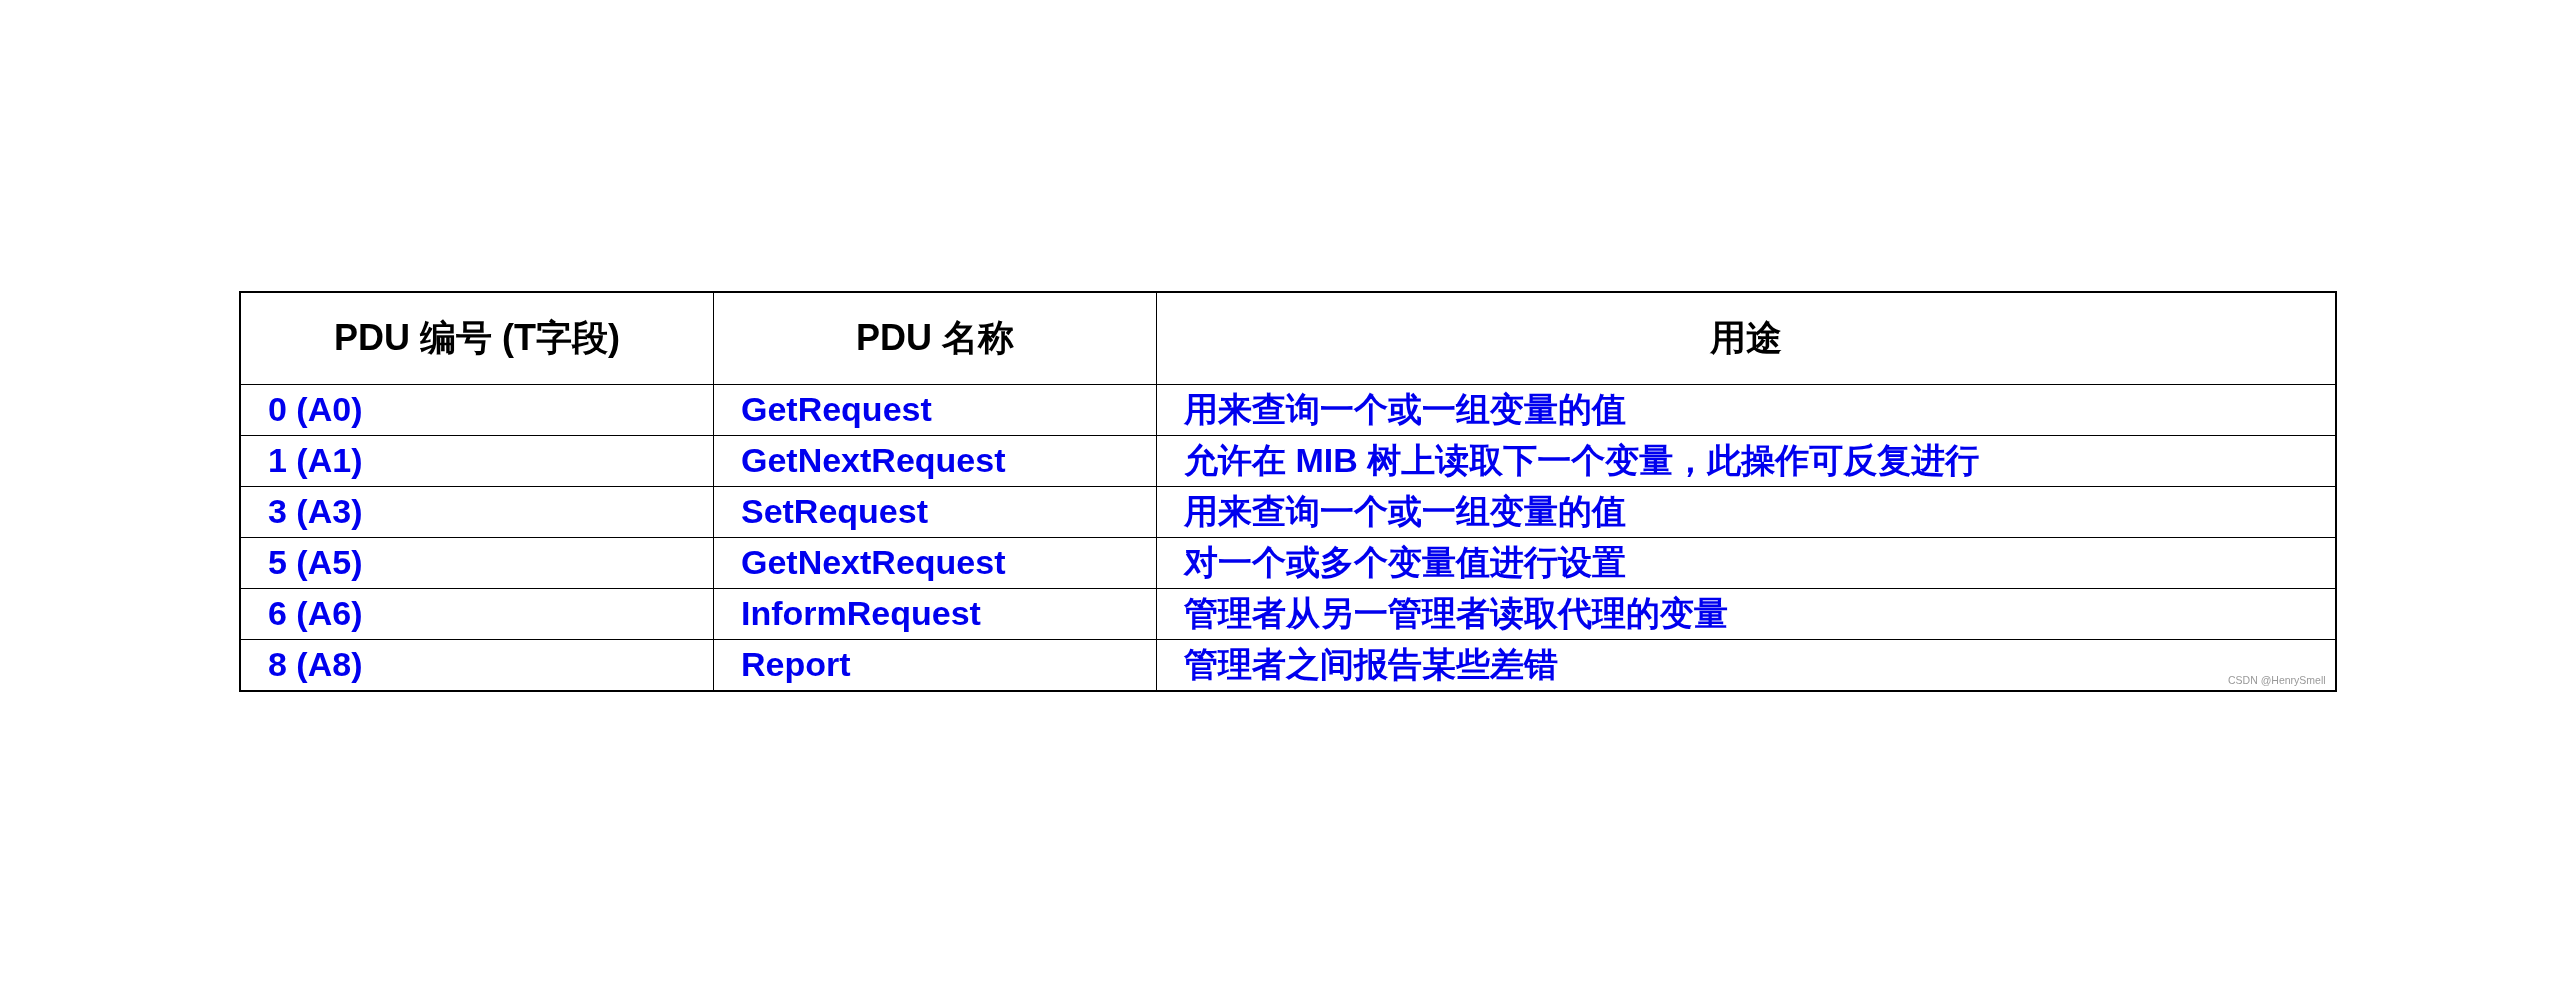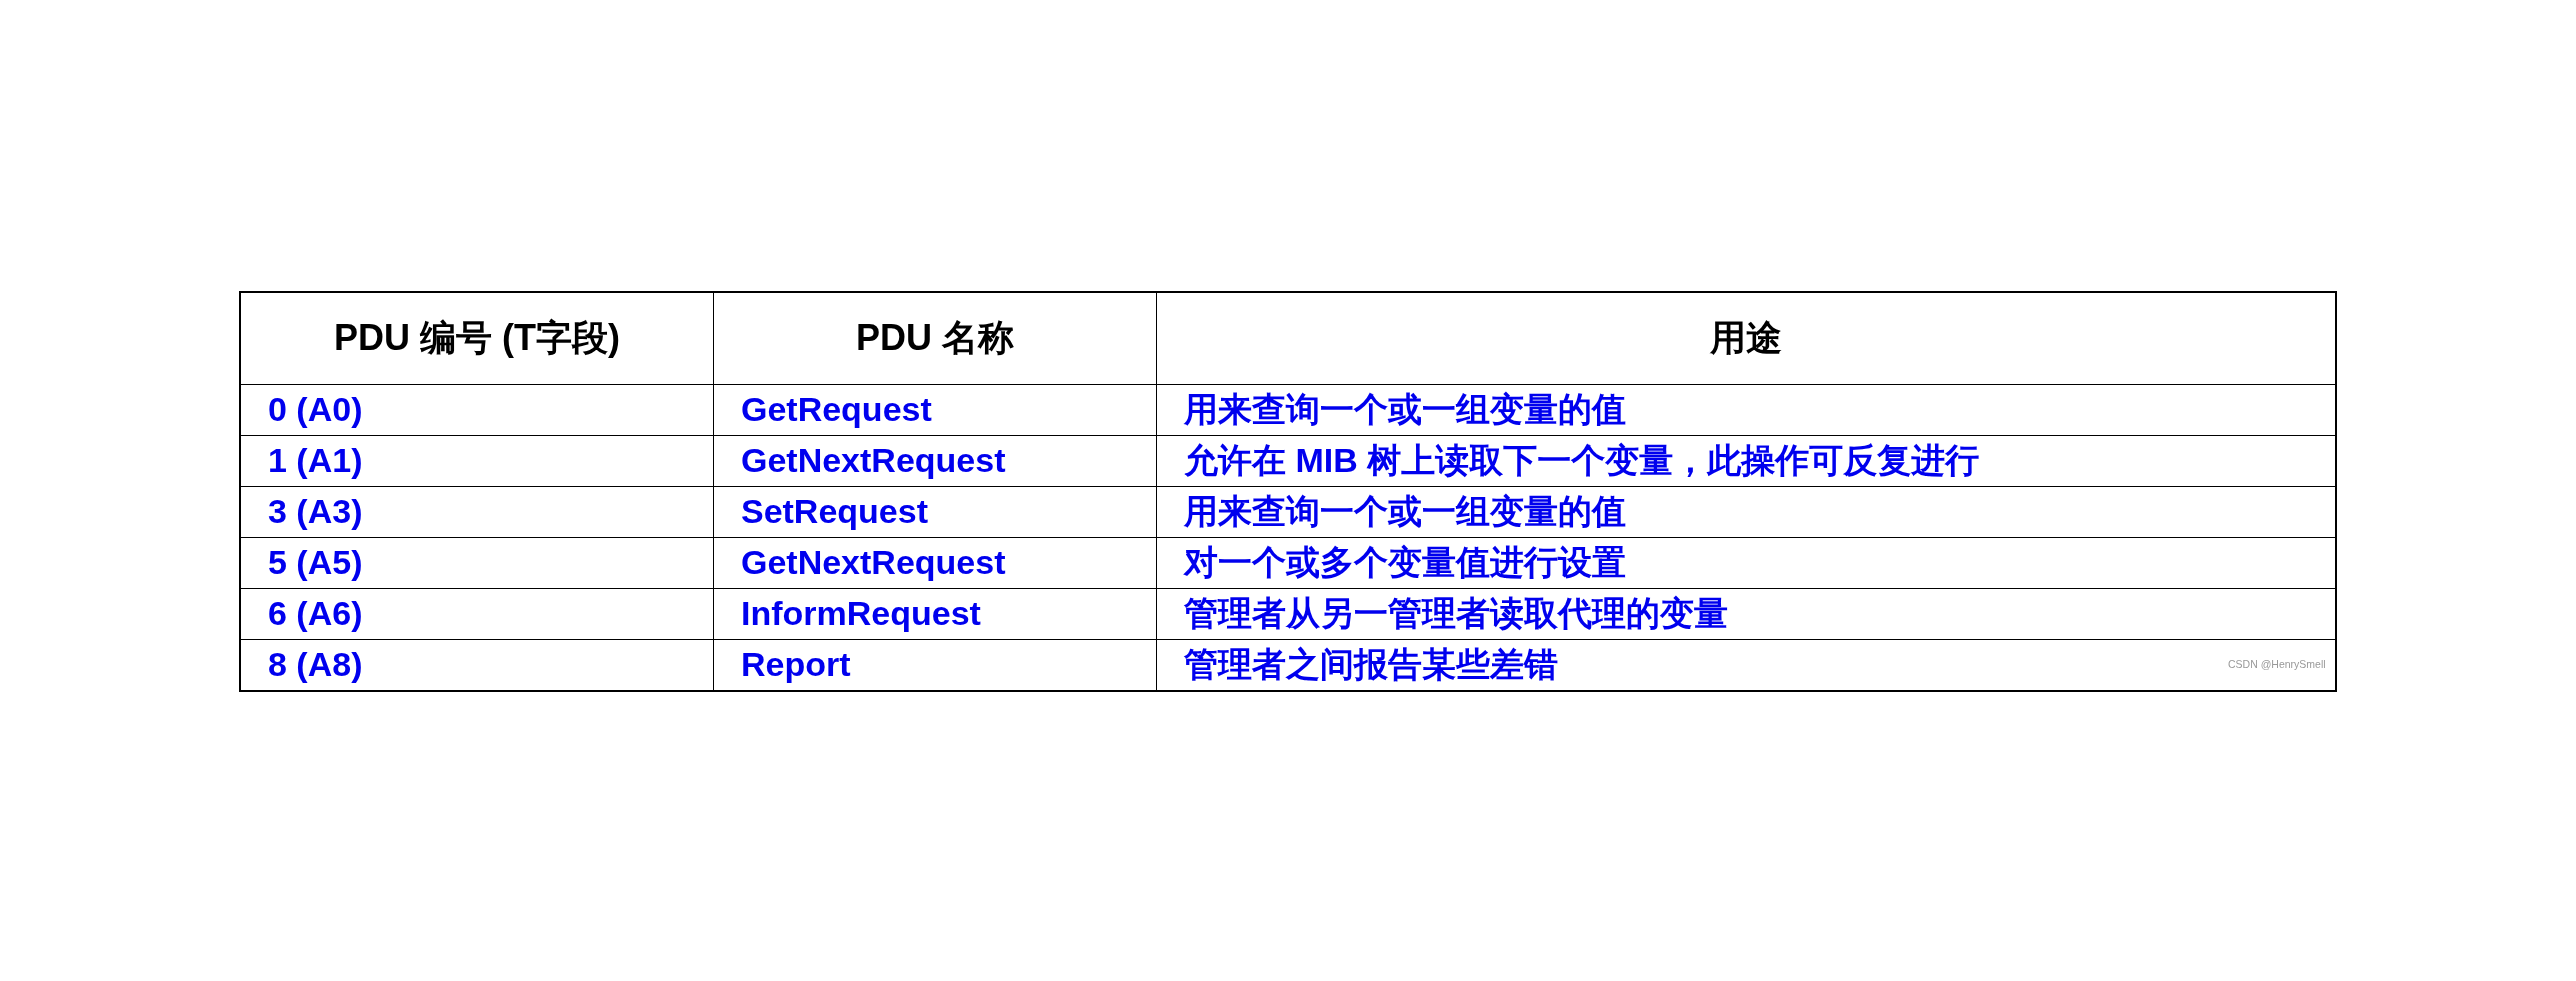--- a/index.html
+++ b/index.html
@@ -60,21 +60,21 @@
       text-align: left;
       white-space: nowrap;
     }
 
     tbody tr td:nth-child(3) {
       text-align: left;
     }
 
     .watermark {
       position: absolute;
-      bottom: 22px;
+      bottom: 6px;
       right: 11.4px;
       font-size: 10.5px;
       color: #999999;
     }
 
     .table-wrapper {
       position: relative;
     }
   </style>
 </head>

